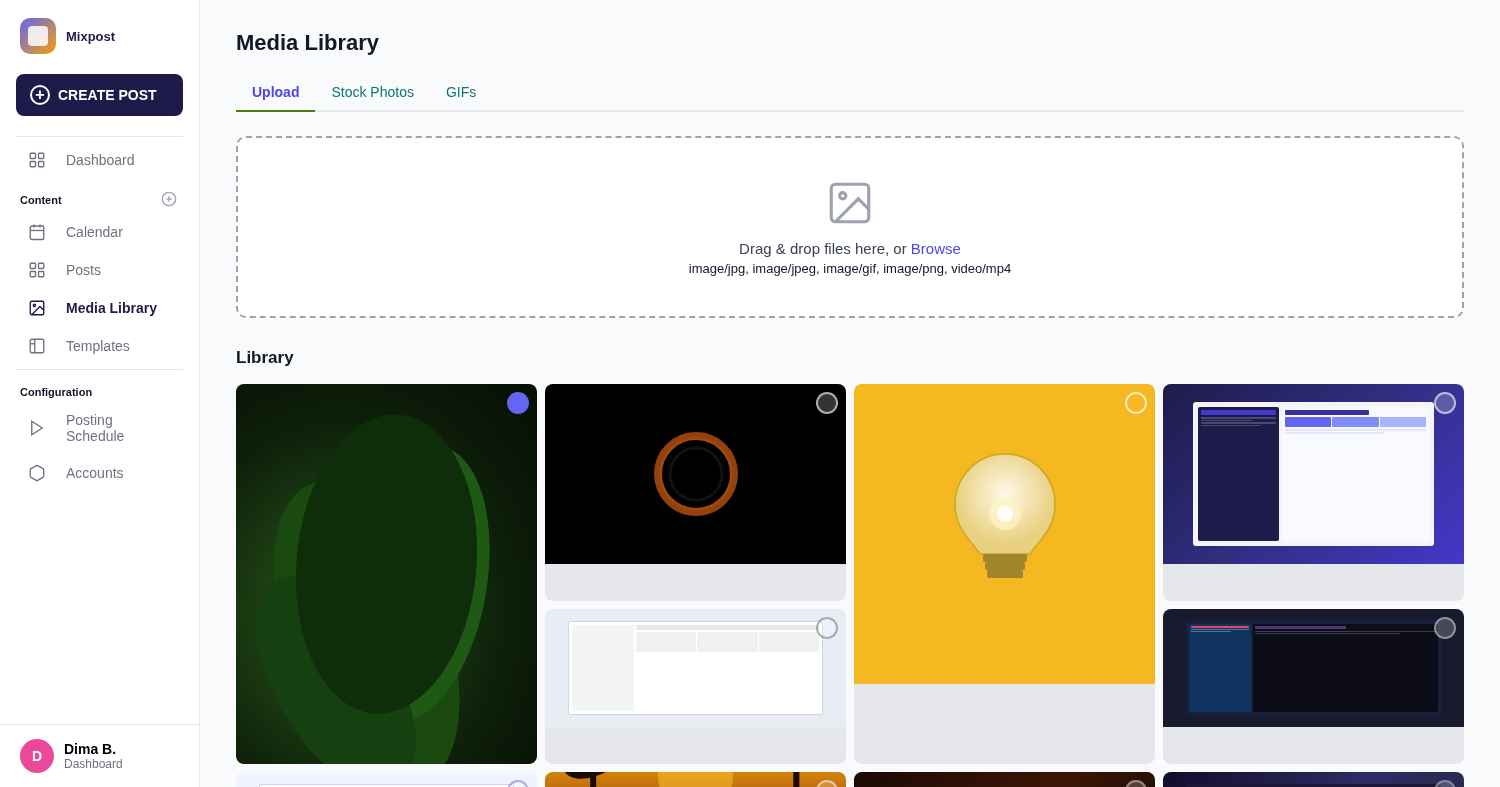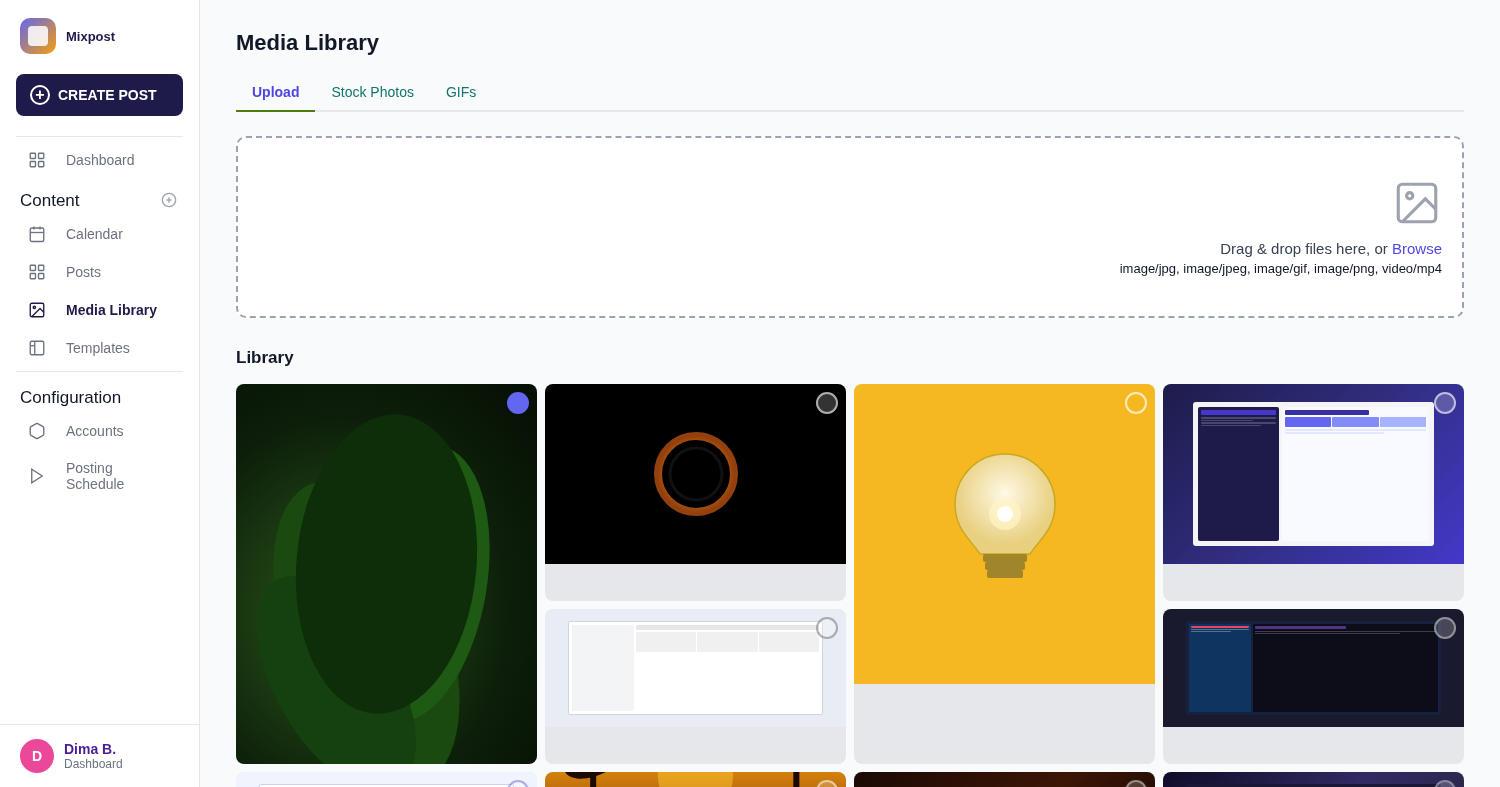--- a/index.html
+++ b/index.html
@@ -92,22 +92,22 @@
       display: flex;
       align-items: center;
       justify-content: center;
       flex-shrink: 0;
     }
     .section-header {
       display: flex;
       align-items: center;
       justify-content: space-between;
       padding: 12px 20px 4px;
-      font-size: 17px;
-      font-weight: 400;
+      font-size: 11px;
+      font-weight: 700;
       color: #111827;
     }
     .section-header .add-icon {
       width: 18px;
       height: 18px;
       cursor: pointer;
       color: #9ca3af;
     }
     .sidebar-footer {
       margin-top: auto;
@@ -123,21 +123,21 @@
       border-radius: 50%;
       background: #ec4899;
       color: #fff;
       display: flex;
       align-items: center;
       justify-content: center;
       font-size: 14px;
       font-weight: 700;
       flex-shrink: 0;
     }
-    .user-info .user-name { font-size: 14px; font-weight: 600; color: #4c1d95; }
+    .user-info .user-name { font-size: 14px; font-weight: 600; color: #000000; }
     .user-info .user-org { font-size: 12px; color: #6b7280; }
 
     
     #main {
       flex: 1;
       display: flex;
       flex-direction: column;
       background: #f9fafb;
       overflow-y: auto;
       padding: 30px 36px;
@@ -170,21 +170,21 @@
       font-weight: 600;
     }
 
     
     .upload-zone {
       border: 2px dashed #9ca3af;
       border-radius: 10px;
       background: #fff;
       display: flex;
       flex-direction: column;
-      align-items: flex-end;
+      align-items: center;
       justify-content: center;
       padding: 40px 20px;
       margin-bottom: 30px;
       cursor: pointer;
     }
     .upload-icon {
       width: 50px;
       height: 50px;
       color: #9ca3af;
       margin-bottom: 12px;
@@ -328,34 +328,34 @@
 
   <hr class="sidebar-divider">
 
   <div class="section-header">
     <span>Configuration</span>
   </div>
 
   <div class="sidebar-nav-item">
     <span class="nav-icon">
       <svg width="18" height="18" viewBox="0 0 24 24" fill="none" stroke="currentColor" stroke-width="1.8">
-        <path d="M21 16V8a2 2 0 0 0-1-1.73l-7-4a2 2 0 0 0-2 0l-7 4A2 2 0 0 0 3 8v8a2 2 0 0 0 1 1.73l7 4a2 2 0 0 0 2 0l7-4A2 2 0 0 0 21 16z"></path>
-      </svg>
-    </span>
-    <span>Accounts</span>
-  </div>
-
-  <div class="sidebar-nav-item">
-    <span class="nav-icon">
-      <svg width="18" height="18" viewBox="0 0 24 24" fill="none" stroke="currentColor" stroke-width="1.8">
         <polygon points="5 3 19 12 5 21 5 3"></polygon>
         <line x1="19" y1="12" x2="5" y2="12" opacity="0"></line>
       </svg>
     </span>
     <span>Posting Schedule</span>
+  </div>
+
+  <div class="sidebar-nav-item">
+    <span class="nav-icon">
+      <svg width="18" height="18" viewBox="0 0 24 24" fill="none" stroke="currentColor" stroke-width="1.8">
+        <path d="M21 16V8a2 2 0 0 0-1-1.73l-7-4a2 2 0 0 0-2 0l-7 4A2 2 0 0 0 3 8v8a2 2 0 0 0 1 1.73l7 4a2 2 0 0 0 2 0l7-4A2 2 0 0 0 21 16z"></path>
+      </svg>
+    </span>
+    <span>Accounts</span>
   </div>
 
   <div class="sidebar-footer">
     <div class="avatar">
       <span>D</span>
     </div>
     <div class="user-info">
       <div class="user-name">Dima B.</div>
       <div class="user-org">Dashboard</div>
     </div>

